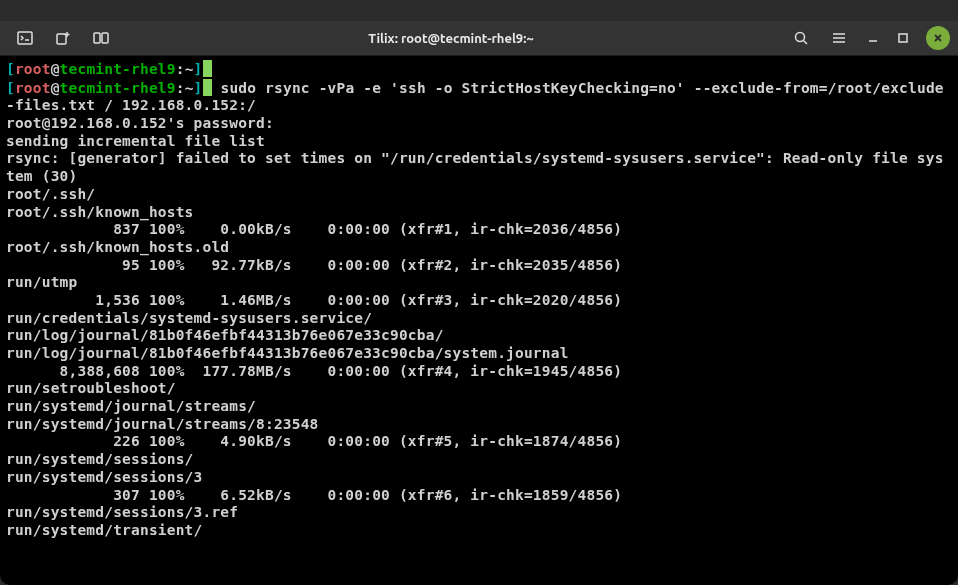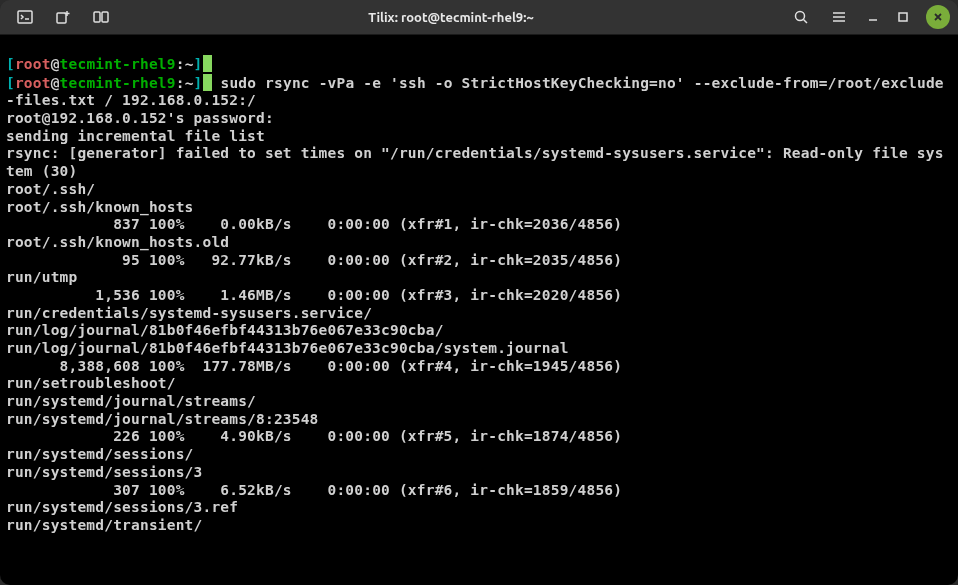--- a/index.html
+++ b/index.html
@@ -23,20 +23,21 @@
       display: flex;
       flex-direction: column;
     }
     .titlebar {
       background: #333333;
       height: 35px;
       display: flex;
       align-items: center;
       padding: 0 8px;
       border-bottom: 1px solid #1a1a1a;
+      margin-top: 21px;
     }
     .titlebar-left {
       display: flex;
       gap: 4px;
       align-items: center;
     }
     .titlebar-btn {
       width: 34px;
       height: 28px;
       display: flex;
@@ -77,21 +78,21 @@
       align-items: center;
       justify-content: center;
       color: #2b2b2b;
       font-size: 13px;
       font-weight: bold;
       margin-left: 6px;
     }
     .terminal {
       flex: 1;
       background: #000000;
-      padding: 20px 6px;
+      padding: 4px 6px;
       color: #d0d0d0;
       font-size: 14.5px;
       line-height: 1.22;
       font-weight: 600;
       letter-spacing: 0.2px;
       overflow: hidden;
       white-space: pre-wrap;
       word-break: break-all;
     }
     .prompt-open { color: #00afaf; }

